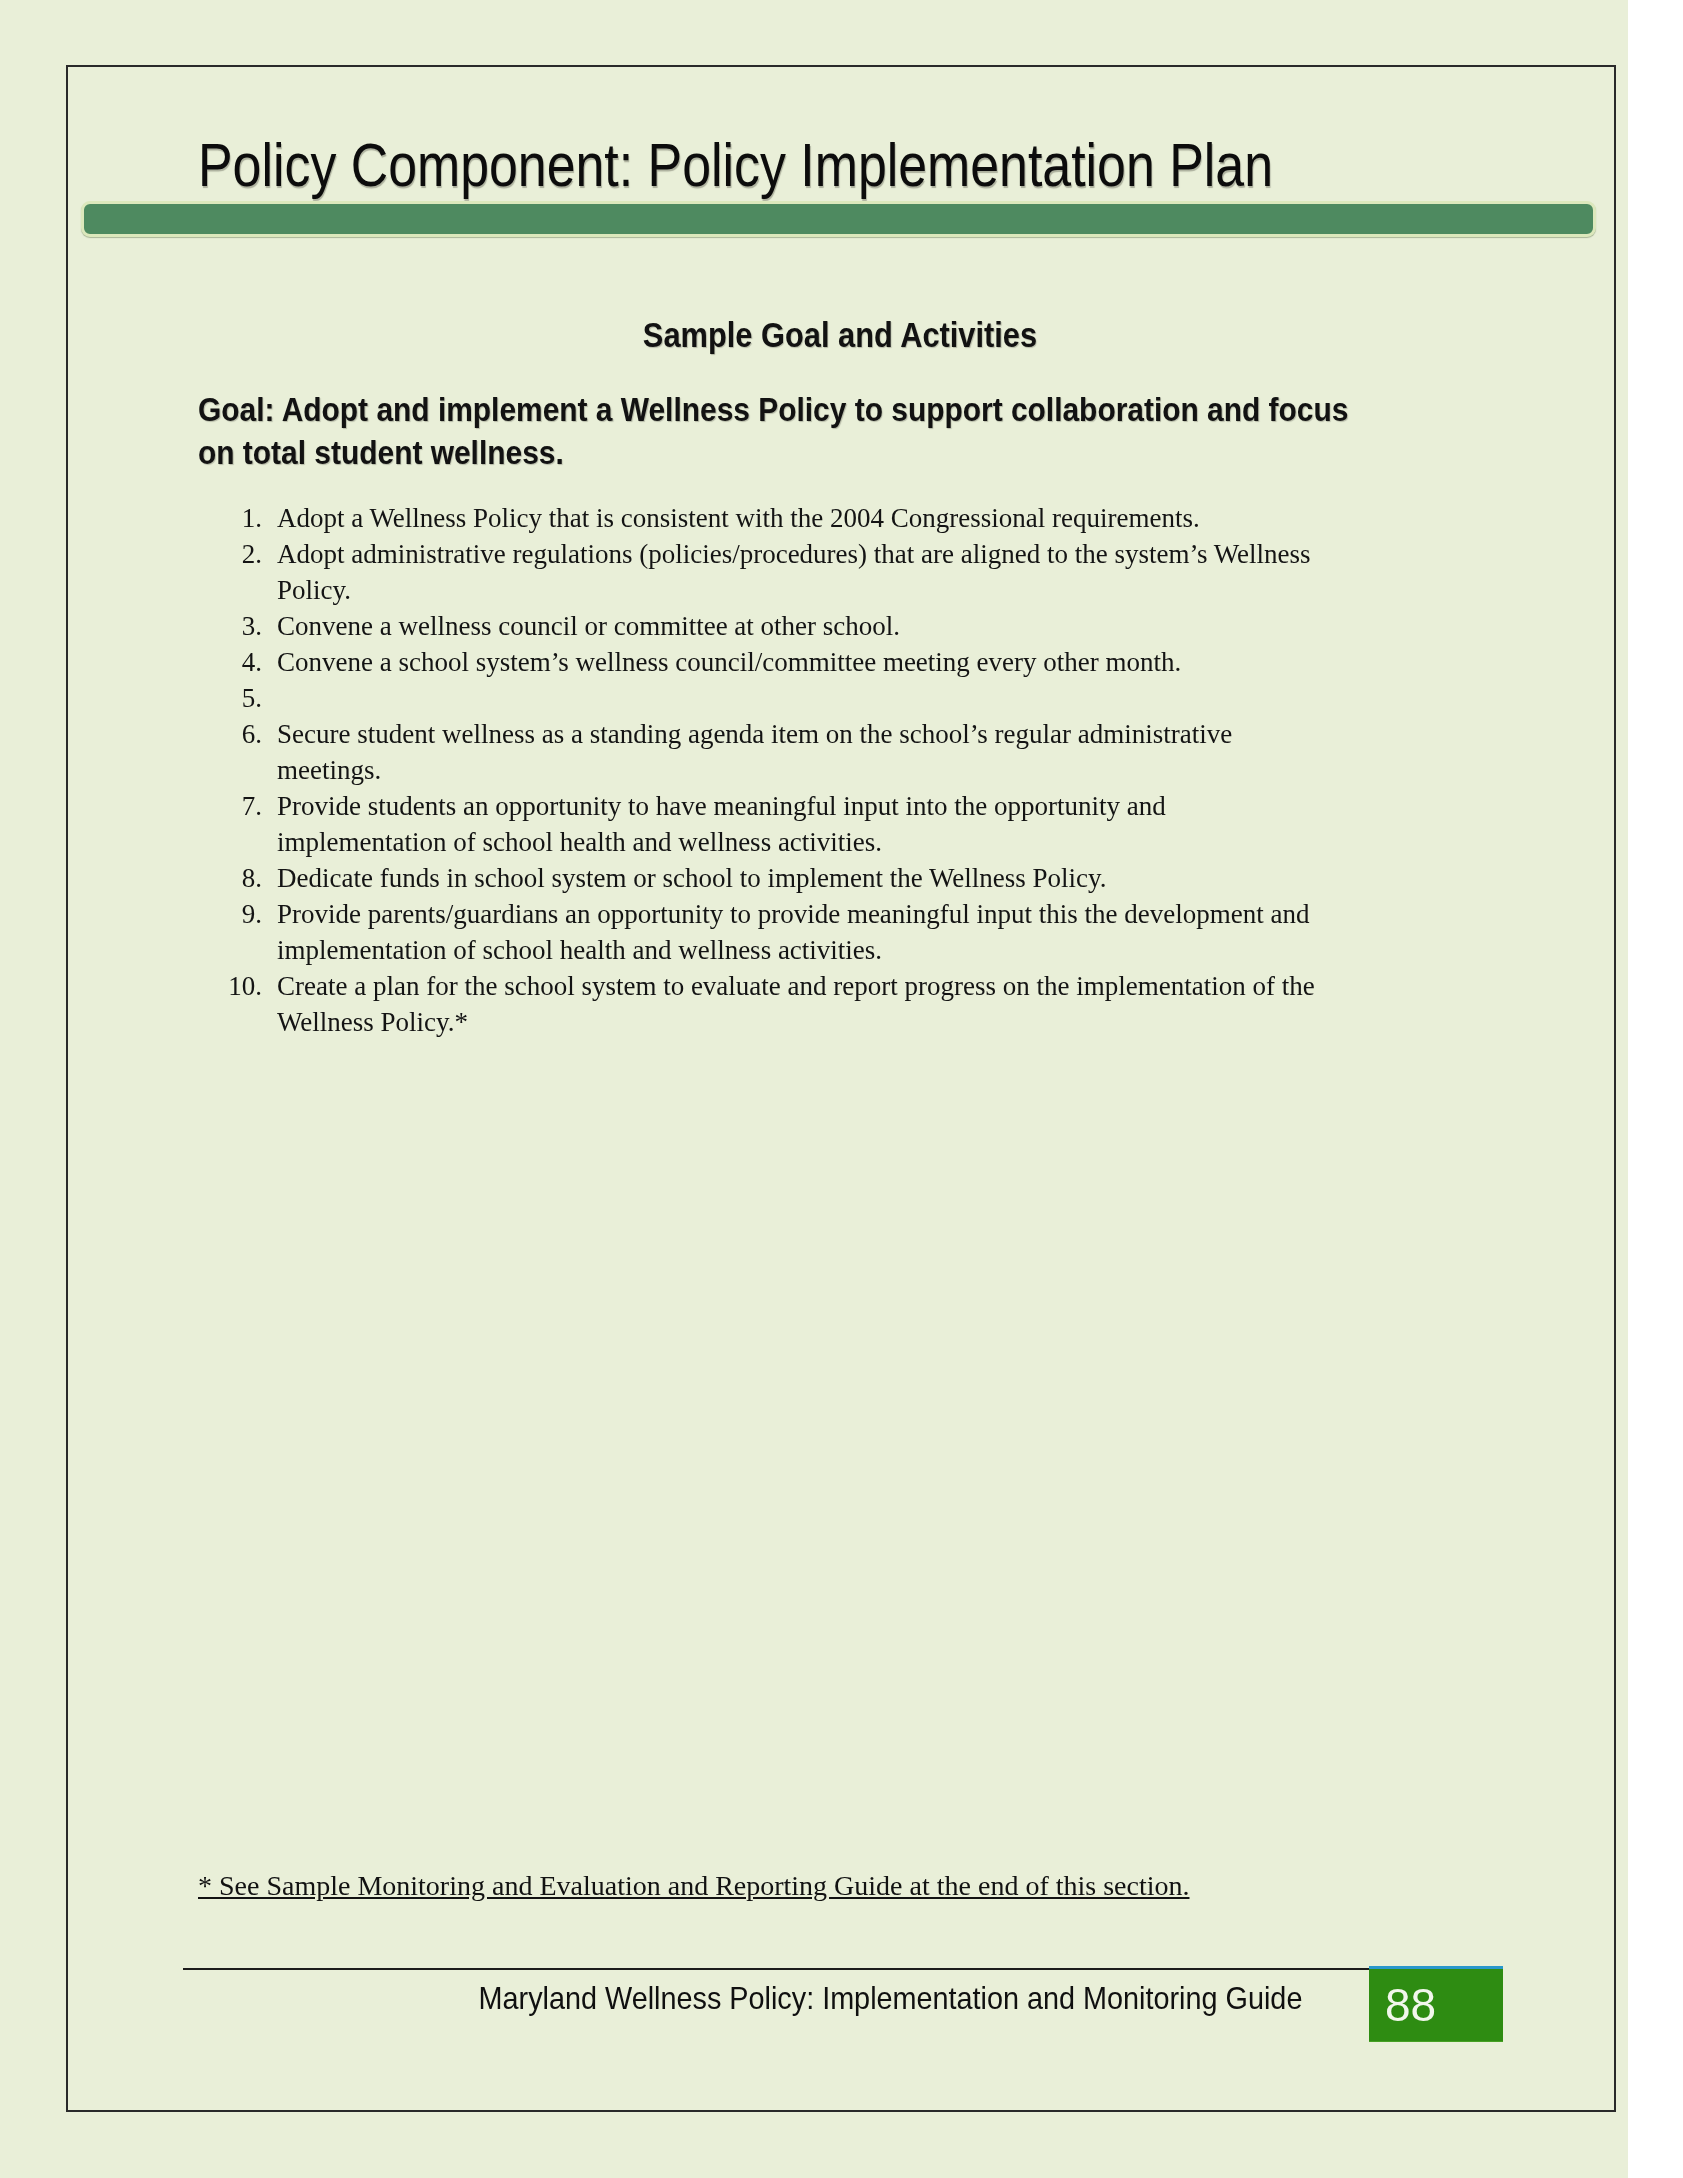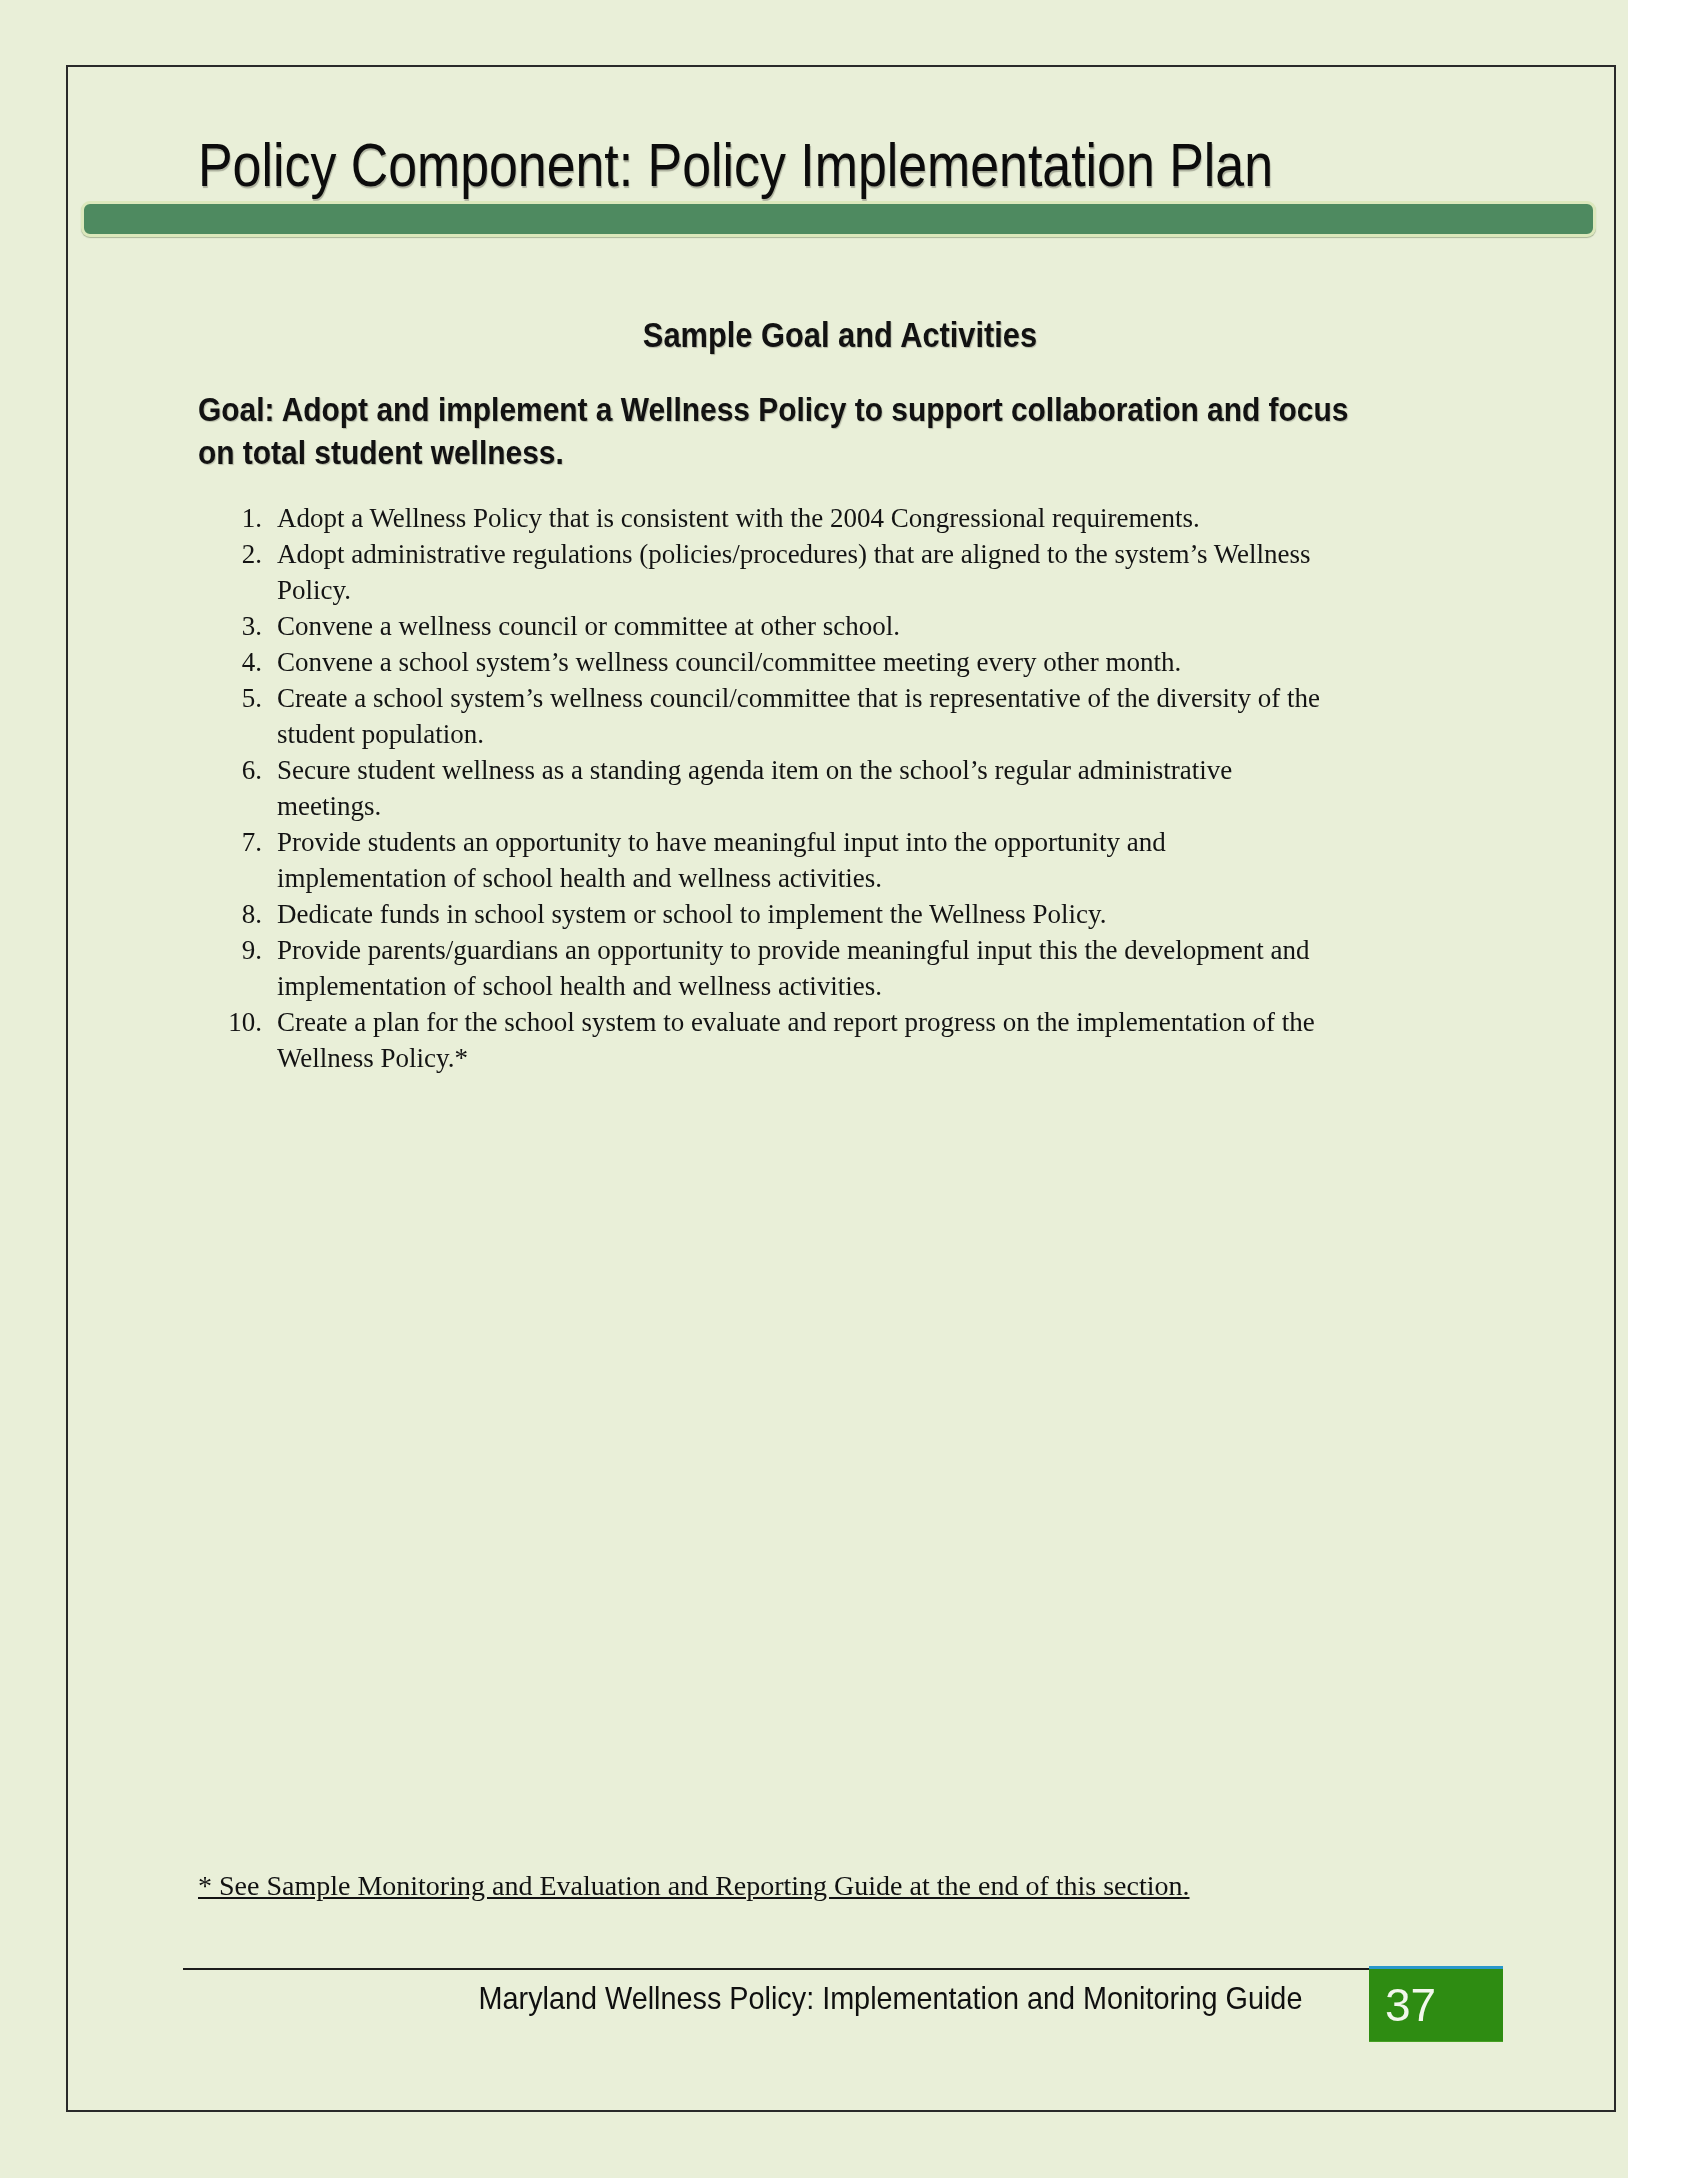--- a/index.html
+++ b/index.html
@@ -108,22 +108,20 @@
     <div class="activity-row">
       <span class="activity-number">3.</span>
       <span class="activity-text">Convene a wellness council or committee at other school.</span>
     </div>
     <div class="activity-row">
       <span class="activity-number">4.</span>
       <span class="activity-text">Convene a school system’s wellness council/committee meeting every other month.</span>
     </div>
     <div class="activity-row">
       <span class="activity-number">5.</span>
-      <span class="activity-text">Create a school system’s wellness council/committee that is representative of the diversity of the
-student population.</span>
     </div>
     <div class="activity-row">
       <span class="activity-number">6.</span>
       <span class="activity-text">Secure student wellness as a standing agenda item on the school’s regular administrative
 meetings.</span>
     </div>
     <div class="activity-row">
       <span class="activity-number">7.</span>
       <span class="activity-text">Provide students an opportunity to have meaningful input into the opportunity and
 implementation of school health and wellness activities.</span>
@@ -144,17 +142,17 @@
     </div>
   </div>
 
   <div class="footnote">* See Sample Monitoring and Evaluation and Reporting Guide at the end of this section.</div>
 
   <div class="footer-rule"></div>
 
   <div class="footer-text">Maryland Wellness Policy: Implementation and Monitoring Guide</div>
 
   <div class="page-number-box">
-    <span class="page-number">37</span>
+    <span class="page-number">88</span>
   </div>
 
 </div>
 
 
 </body></html>

